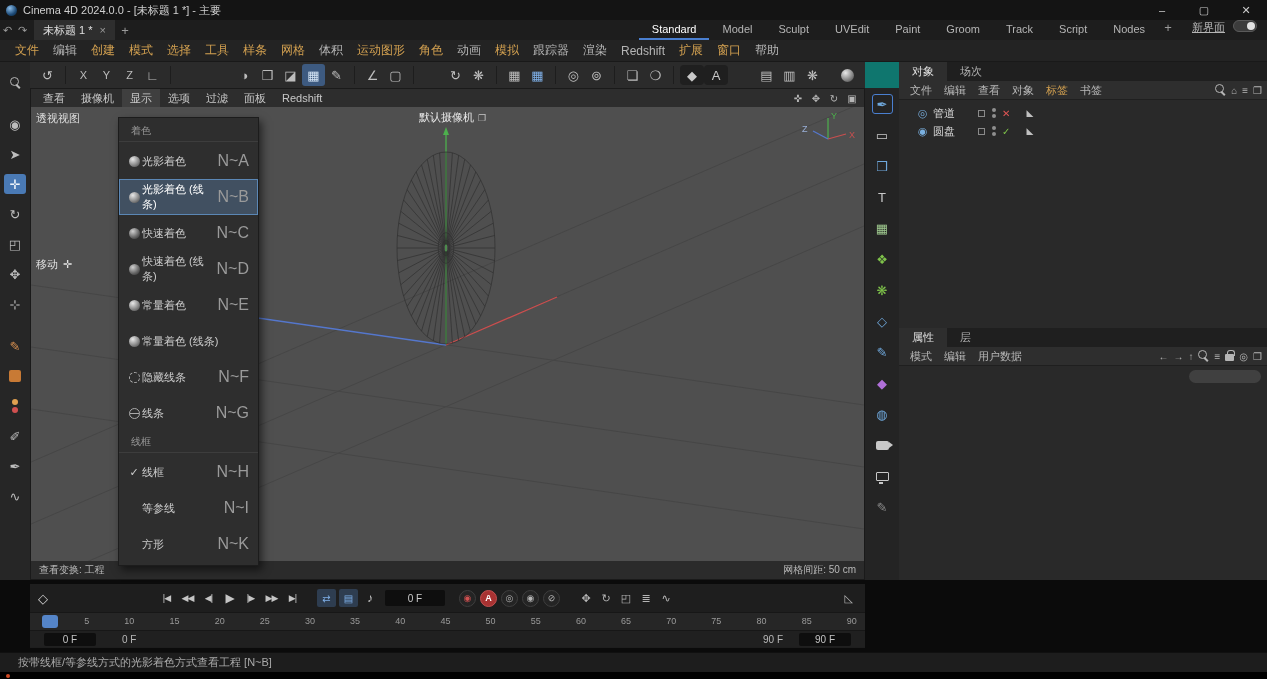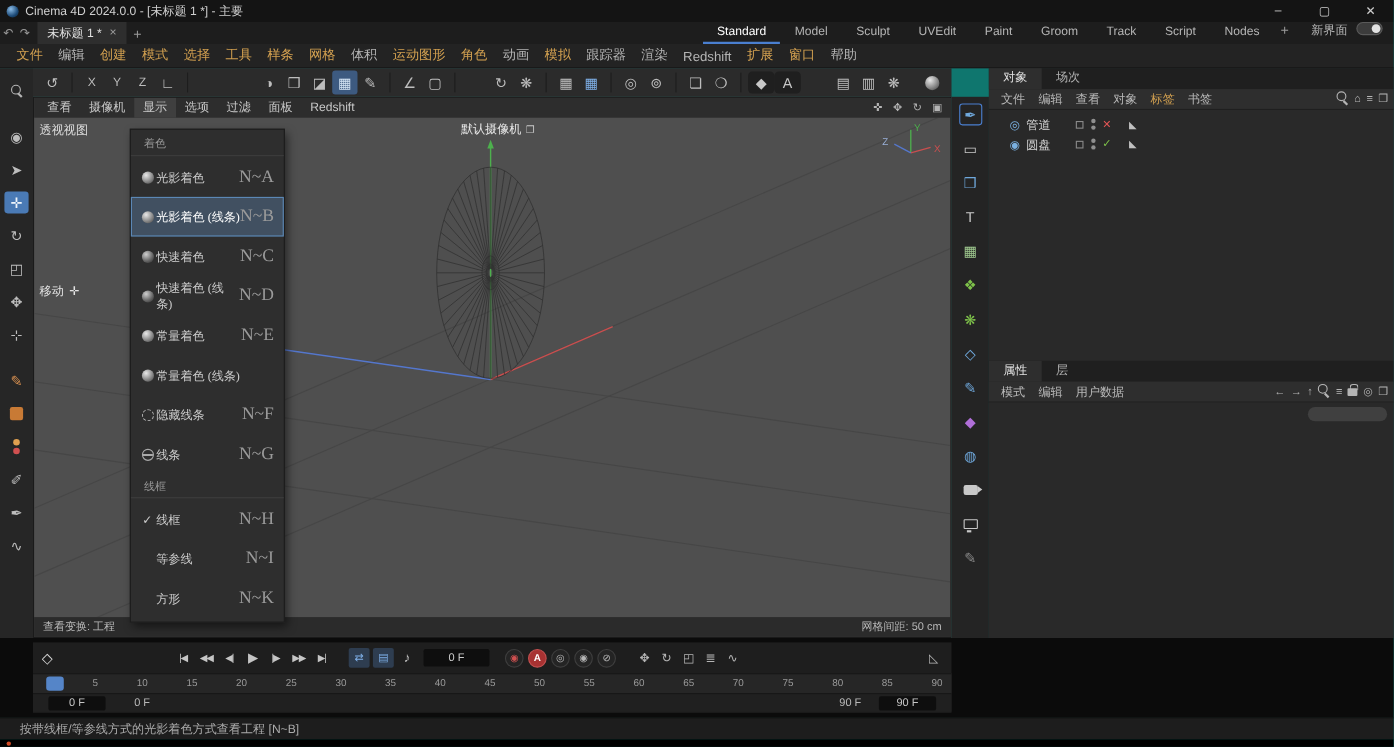--- a/index.html
+++ b/index.html
@@ -15,21 +15,21 @@
 
   
   .tabbar { position:absolute; top:20px; left:0; right:0; height:20px; background:#1d1d1d; display:flex; align-items:center; font-size:11px; }
   .tb-undo { width:15px; text-align:center; color:#9a9a9a; font-size:11px; }
   .doc-tab { height:20px; background:#2e2e2e; display:flex; align-items:center; gap:7px; padding:0 9px; color:#e0e0e0; margin-left:4px; }
   .doc-close { color:#9a9a9a; }
   .new-tab { width:20px; text-align:center; color:#9a9a9a; font-size:13px; }
   .layout-tabs { margin-left:auto; display:flex; align-items:flex-start; height:20px; }
   .layout-tab { padding:0 13px; line-height:19px; color:#b5b5b5; height:20px; }
   .layout-tab.active { color:#ffffff; box-shadow: inset 0 -2px 0 #4a7fd0; }
-  .iface-label { color:#b5b5b5; margin:0 8px 0 14px; }
+  .iface-label { color:#b5b5b5; margin:0 8px 0 14px;text-decoration:underline; }
   .toggle { width:24px; height:12px; border-radius:6px; background:#3c3c3c; border:1px solid #5a5a5a; position:relative; margin-right:10px; }
   .toggle::after { content:""; position:absolute; right:1px; top:1px; width:8px; height:8px; border-radius:50%; background:#e2e2e2; }
 
   
   .menubar { position:absolute; top:40px; left:0; right:0; height:22px; background:#232323; display:flex; align-items:center; font-size:12px; padding-left:8px; border-bottom:1px solid #191919; }
   .mi { padding:0 7px; color:#b5b5b5; }
   .mi.accent { color:#d2a050; }
 
   
   .toolbar { position:absolute; top:62px; left:30px; width:835px; height:26px; background:#2b2b2b; display:flex; align-items:center; padding:0 6px; }
@@ -59,21 +59,21 @@
   .vp-canvas { position:absolute; top:18px; left:0; right:0; bottom:18px; overflow:hidden; }
   .vp-footer { position:absolute; left:0; right:0; bottom:0; height:18px; background:#2b2b2b; display:flex; align-items:center; justify-content:space-between; font-size:10px; color:#b8b8b8; padding:0 8px; }
   .vp-label { position:absolute; left:5px; top:4px; font-size:11px; color:#dddddd; }
   .cam-pill { position:absolute; left:372px; top:3px; display:flex; align-items:center; gap:4px; font-size:11px; color:#e8e8e8;padding-left:16px; }
   .cam-pill .mini { font-size:9px; color:#c8c8c8; }
   .tool-hint { position:absolute; left:5px; top:150px; display:flex; align-items:center; gap:5px; font-size:11px; color:#e2e2e2; }
 
   
   .dmenu { position:absolute; left:118px; top:117px; width:141px; background:#2e2e2e; border:1px solid #1c1c1c; box-shadow:3px 4px 8px rgba(0,0,0,0.55); font-size:11px; padding:2px 0 3px; z-index:20; }
   .dm-header { color:#989898; font-size:10px; padding:4px 10px 3px 12px; border-bottom:1px solid #3d3d3d; margin-bottom:1px; }
-  .dm-item { height:36px; display:flex; align-items:center; padding:0 9px 0 7px; color:#cdcdcd;font-family:Liberation Serif, serif; }
+  .dm-item { height:36px; display:flex; align-items:center; padding:0 9px 0 7px; color:#cdcdcd; }
   .dm-item.hl { background:#415061; outline:1px solid #5b87b5; outline-offset:-1px; color:#ffffff; }
   .dm-ic { width:16px; display:flex; align-items:center; justify-content:center; }
   .dm-label { flex:1; }
   .dm-short { color:#9a9a9a; font-size:16px; }
   .sph { width:11px; height:11px; border-radius:50%; background:radial-gradient(circle at 35% 30%, #e8e8e8, #8a8a8a 55%, #3b3b3b); }
   .sph.dk { background:radial-gradient(circle at 35% 30%, #cfcfcf, #6a6a6a 55%, #222222); }
   .sph.dash { background:none; border:1px dashed #aaaaaa; }
   .sph.line { background:linear-gradient(transparent 45%, #aaaaaa 45%, #aaaaaa 58%, transparent 58%); border:1px solid #aaaaaa; }
   .dm-check { width:16px; text-align:center; color:#cdcdcd; }
 

